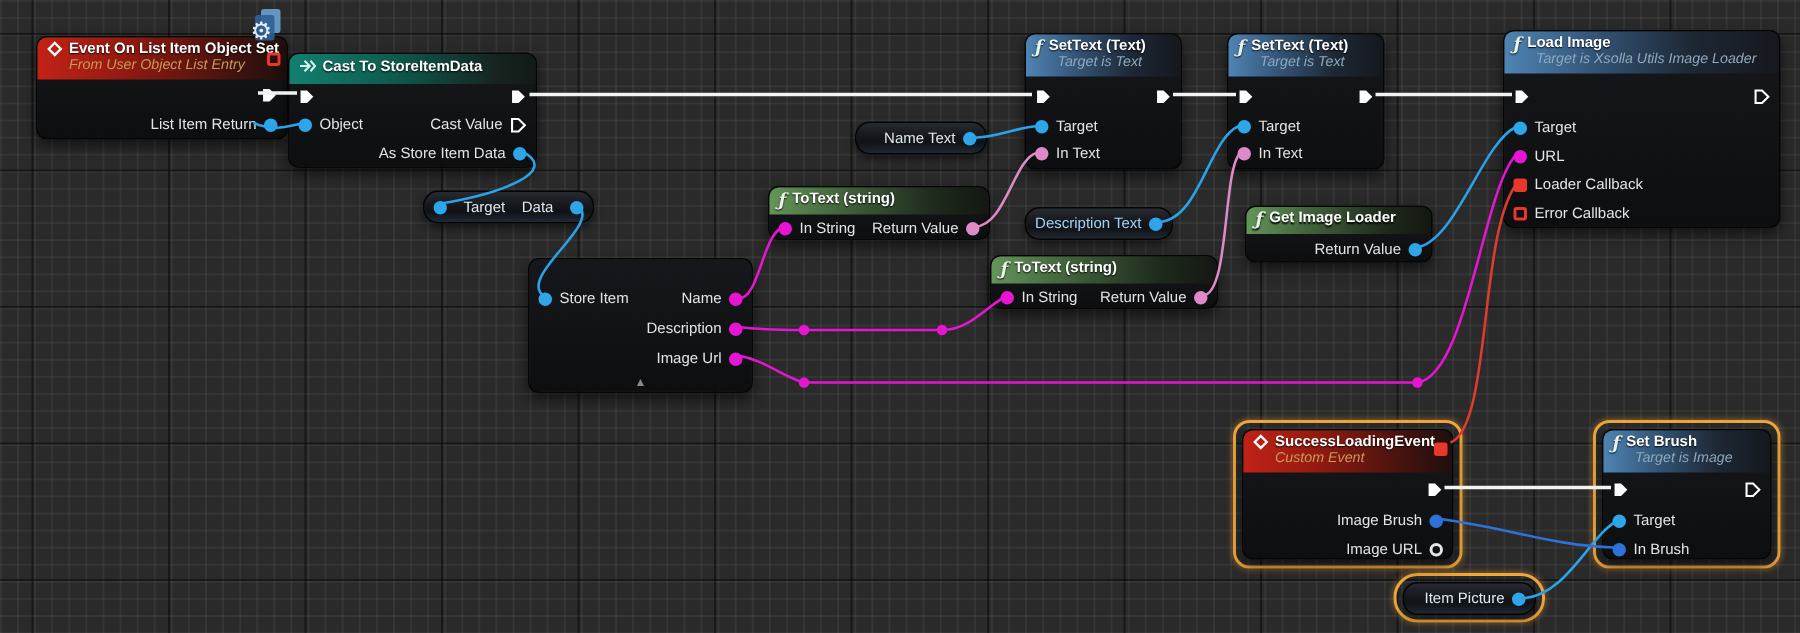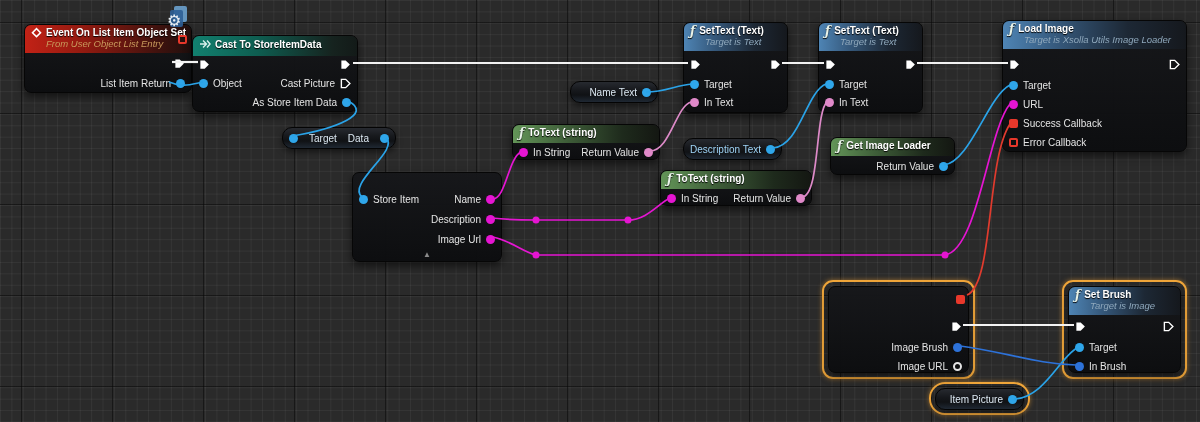--- a/index.html
+++ b/index.html
@@ -126,21 +126,21 @@
         </svg>
     </div>
     <div class="prow in" style="top:39px">
       <span class="pin c-obj"></span>
       <span>Object</span>
     </div>
     <div class="prow out" style="top:39px">
       <svg class="exe" width="11" height="11" viewBox="0 0 12 12">
           <path d="M1.5,1.5 H6.2 L10.8,6 L6.2,10.5 H1.5 Z" fill="none" stroke="#fff" stroke-width="1.5"></path>
         </svg>
-      <span>Cast Picture</span>
+      <span>Cast Value</span>
     </div>
     <div class="prow out" style="top:58px">
       <span class="pin c-obj"></span>
       <span>As Store Item Data</span>
     </div>
   </div>
 
   <div class="getter" style="left:282px;top:127px;width:114px;justify-content:space-between">
     <span class="pin c-obj"></span>
     <span>Target</span>
@@ -302,29 +302,38 @@
     <div class="prow in" style="top:56px">
       <span class="pin c-obj"></span>
       <span>Target</span>
     </div>
     <div class="prow in" style="top:75px">
       <span class="pin c-str"></span>
       <span>URL</span>
     </div>
     <div class="prow in" style="top:94px">
       <span class="sq"></span>
-      <span>Success Callback</span>
+      <span>Loader Callback</span>
     </div>
     <div class="prow in" style="top:113px">
       <span class="sq hollow"></span>
       <span>Error Callback</span>
     </div>
   </div>
 
   <div class="node" style="left:828px;top:286px;width:141px;height:87px">
+    <div class="hdr h-red" style="height:28px">
+      <div class="trow">
+        <svg class="exe" width="11" height="11" viewBox="0 0 12 12">
+            <rect x="3" y="3" width="6.2" height="6.2" fill="none" stroke="#fff" stroke-width="1.7" transform="rotate(45 6 6)"></rect>
+          </svg>
+        <span class="t">SuccessLoadingEvent</span>
+      </div>
+      <div class="sub sub-red">Custom Event</div>
+    </div>
     <span class="sq" style="position:absolute;right:3px;top:8px"></span>
     <div class="prow out" style="top:31px">
       <svg class="exe" width="11" height="11" viewBox="0 0 12 12">
           <path d="M1.5,1.5 H6.2 L10.8,6 L6.2,10.5 H1.5 Z" fill="#fff"></path>
         </svg>
     </div>
     <div class="prow out" style="top:52px">
       <span class="pin c-brush"></span>
       <span>Image Brush</span>
     </div>

